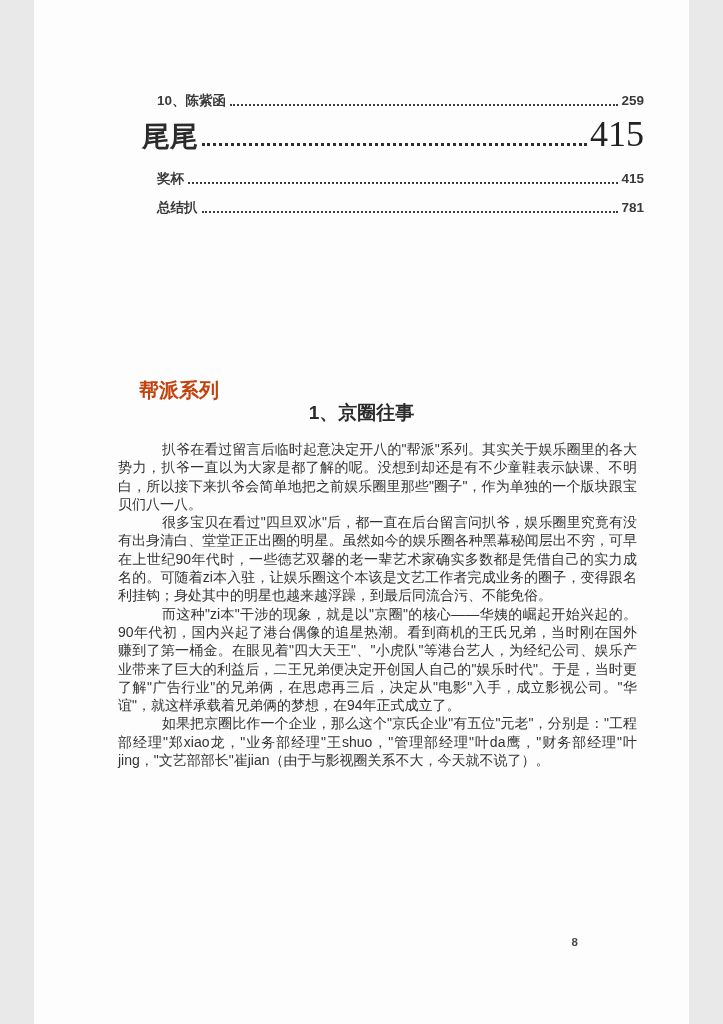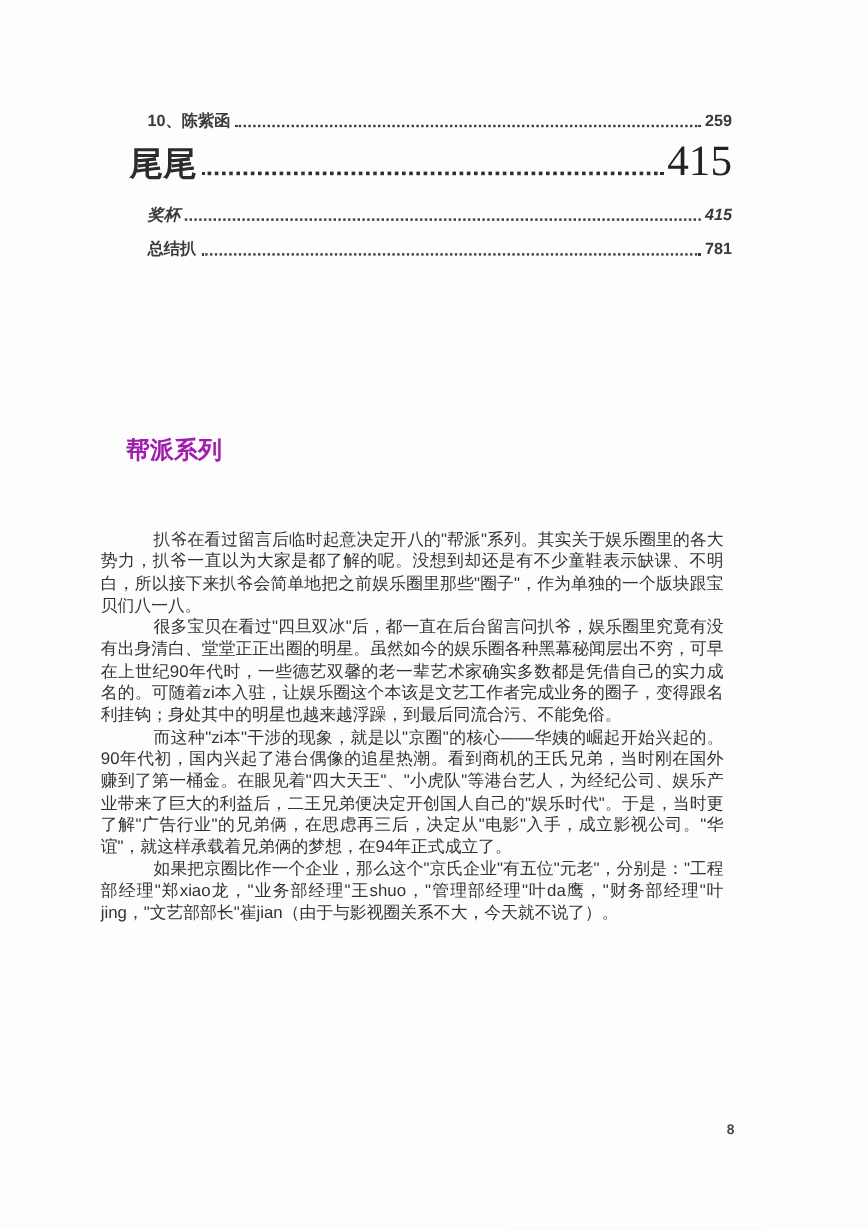--- a/index.html
+++ b/index.html
@@ -2,21 +2,21 @@
 <html><head>
 <meta charset="utf-8">
 <style>
   html, body {
     margin: 0;
     padding: 0;
     background: #e9e9e9;
   }
   .page {
     position: relative;
-    width: 723px;
+    width: 655px;
     height: 1024px;
     margin: 0 auto;
     background: #fdfdfd;
     overflow: hidden;
     font-family: "Liberation Sans", "DejaVu Sans", sans-serif;
     color: #333333;
   }
 
   
   .toc {
@@ -36,21 +36,21 @@
     line-height: 16px;
     color: #3a3a3a;
   }
   .toc-row.chapter {
     margin-top: 9px;
     font-size: 28px;
     font-weight: bold;
     line-height: 33px;
     color: #2b2b2b;
   }
-  .toc-row.sub2 { margin-top: 18px; font-style: italic; }
+  .toc-row.sub2 { margin-top: 18px; }
   .toc-row.sub3 { margin-top: 13px; text-align: center; }
   .toc-label { white-space: nowrap; }
   .leader {
     flex: 1 1 auto;
     border-bottom: 2px dotted #3c3c3c;
     align-self: flex-end;
     margin: 0 3px 3px 4px;
     min-width: 20px;
   }
   .toc-row.chapter .leader {
@@ -63,24 +63,24 @@
     font-weight: normal;
     font-size: 36px;
     line-height: 33px;
     color: #222222;
   }
 
   
   .series-title {
     position: absolute;
     left: 105px;
-    top: 362px;
+    top: 377px;
     font-size: 20px;
     font-weight: bold;
-    color: #a21caf;
+    color: #c2410c;
     margin: 0;
   }
   .chapter-title {
     position: absolute;
     left: 0;
     right: 0;
     top: 400px;
     text-align: center;
     font-size: 19px;
     font-weight: bold;
@@ -141,20 +141,21 @@
 
     <div class="toc-row sub sub3">
       <span class="toc-label">总结扒</span>
       <span class="leader"></span>
       <span class="toc-page">781</span>
     </div>
 
   </div>
 
   <h2 class="series-title">帮派系列</h2>
+  <h3 class="chapter-title">1、京圈往事</h3>
 
   <div class="body-text">
     <p>扒爷在看过留言后临时起意决定开八的"帮派"系列。其实关于娱乐圈里的各大势力，扒爷一直以为大家是都了解的呢。没想到却还是有不少童鞋表示缺课、不明白，所以接下来扒爷会简单地把之前娱乐圈里那些"圈子"，作为单独的一个版块跟宝贝们八一八。</p>
     <p>很多宝贝在看过"四旦双冰"后，都一直在后台留言问扒爷，娱乐圈里究竟有没有出身清白、堂堂正正出圈的明星。虽然如今的娱乐圈各种黑幕秘闻层出不穷，可早在上世纪90年代时，一些德艺双馨的老一辈艺术家确实多数都是凭借自己的实力成名的。可随着zi本入驻，让娱乐圈这个本该是文艺工作者完成业务的圈子，变得跟名利挂钩；身处其中的明星也越来越浮躁，到最后同流合污、不能免俗。</p>
     <p>而这种"zi本"干涉的现象，就是以"京圈"的核心——华姨的崛起开始兴起的。90年代初，国内兴起了港台偶像的追星热潮。看到商机的王氏兄弟，当时刚在国外赚到了第一桶金。在眼见着"四大天王"、"小虎队"等港台艺人，为经纪公司、娱乐产业带来了巨大的利益后，二王兄弟便决定开创国人自己的"娱乐时代"。于是，当时更了解"广告行业"的兄弟俩，在思虑再三后，决定从"电影"入手，成立影视公司。"华谊"，就这样承载着兄弟俩的梦想，在94年正式成立了。</p>
     <p>如果把京圈比作一个企业，那么这个"京氏企业"有五位"元老"，分别是："工程部经理"郑xiao龙，"业务部经理"王shuo，"管理部经理"叶da鹰，"财务部经理"叶jing，"文艺部部长"崔jian（由于与影视圈关系不大，今天就不说了）。</p>
   </div>
 
   <div class="page-number">8</div>
 

